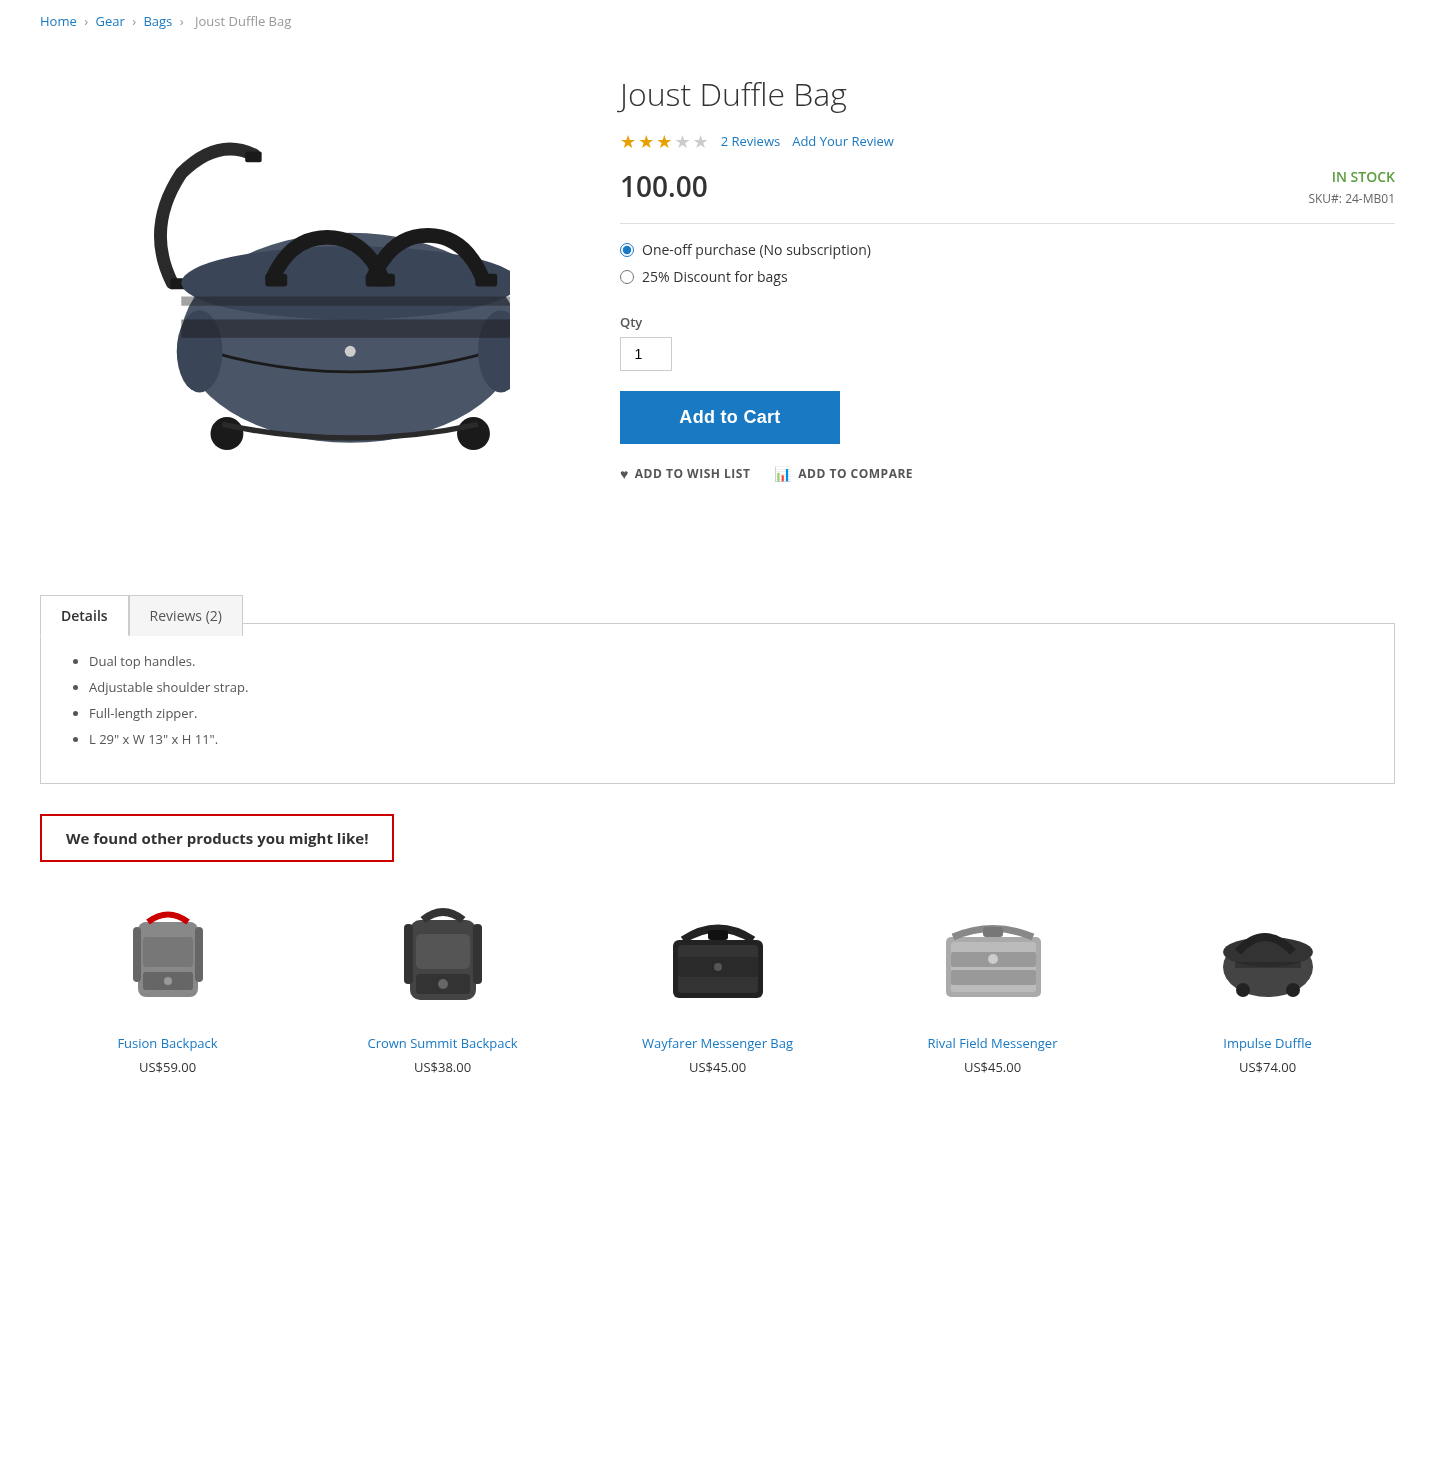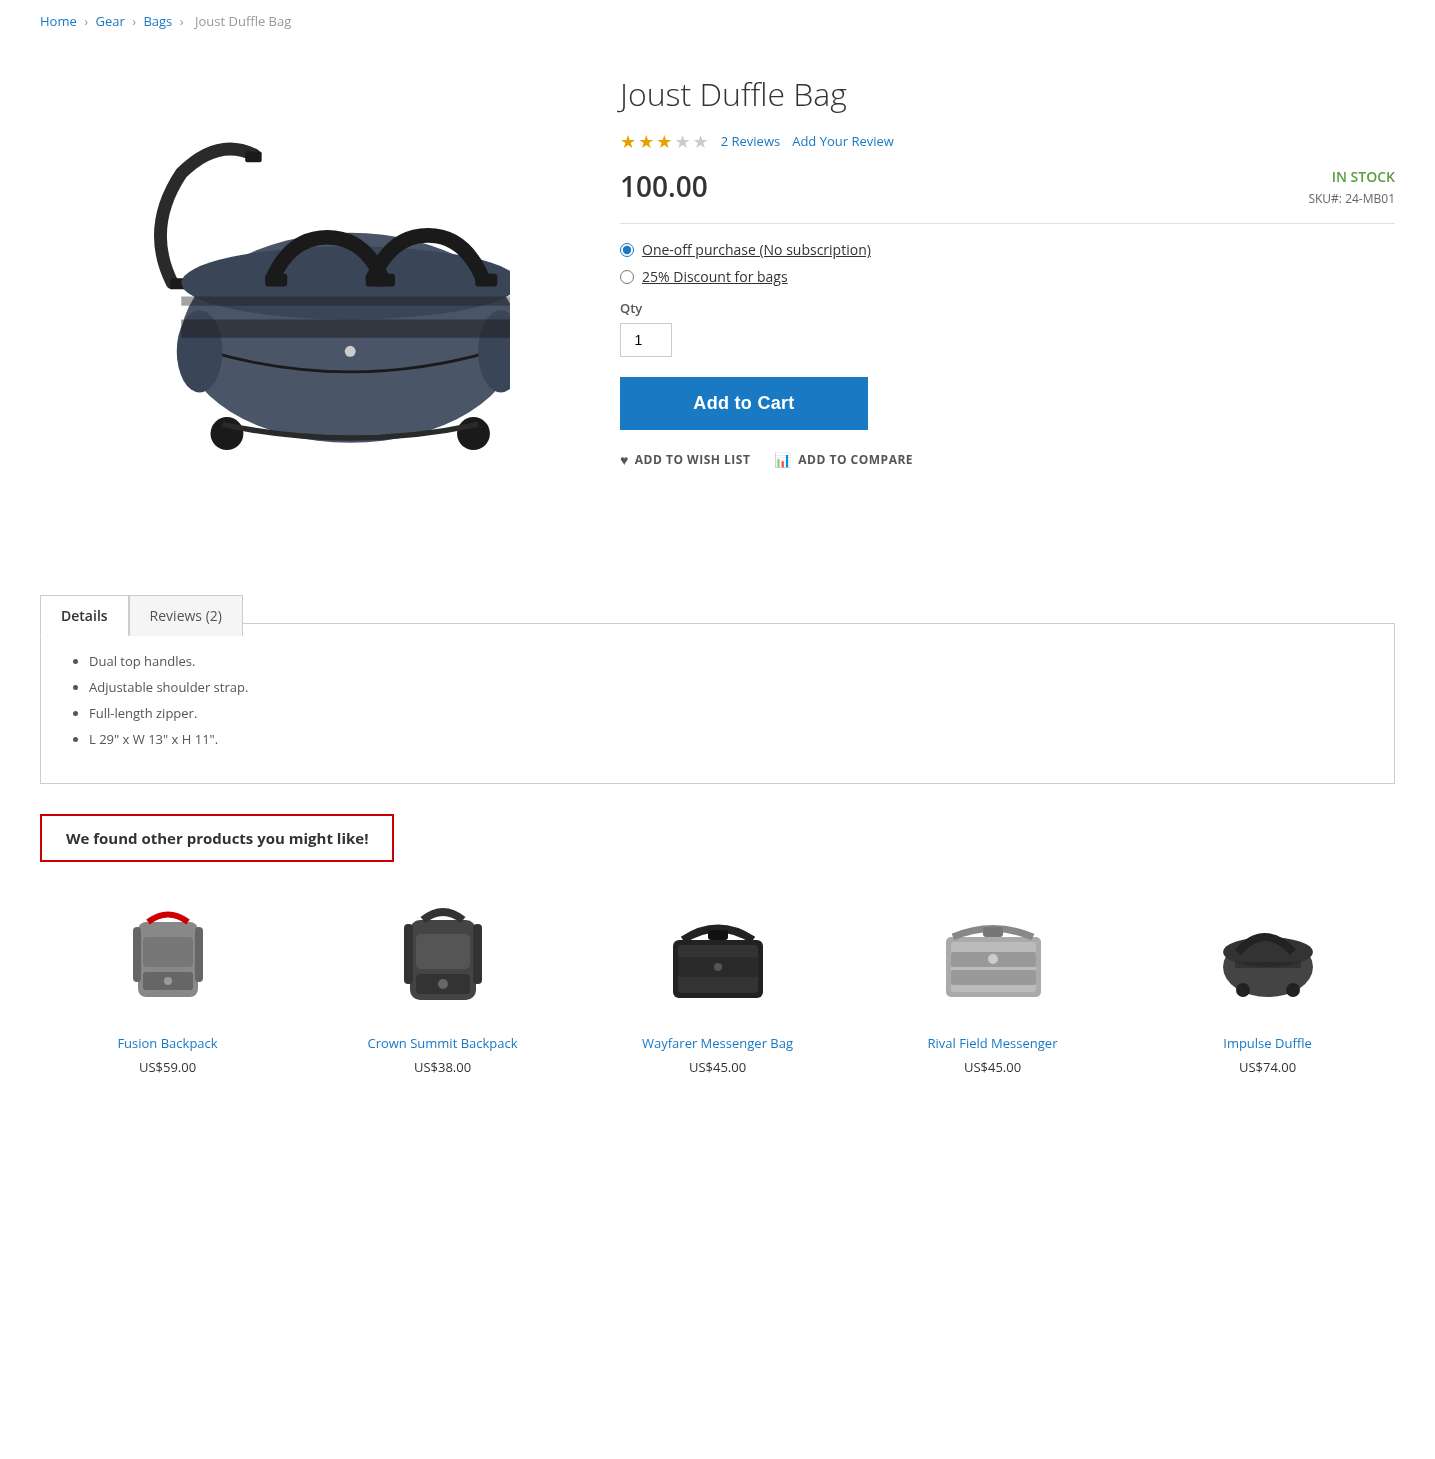--- a/index.html
+++ b/index.html
@@ -102,22 +102,21 @@
       text-transform: uppercase;
     }
     
     .sku {
       font-size: 12px;
       color: #666;
       margin-top: 4px;
     }
     
     .purchase-options {
-      margin-bottom: 13px;
-      text-decoration: underline;
+      margin-bottom: 27px;
     }
     
     .radio-option {
       display: flex;
       align-items: center;
       gap: 8px;
       margin-bottom: 8px;
       font-size: 14px;
       cursor: pointer;
     }
@@ -150,21 +149,21 @@
     }
     
     .add-to-cart-btn {
       background: #1979c3;
       color: #fff;
       border: none;
       padding: 16px 40px;
       font-size: 18px;
       font-weight: 600;
       cursor: pointer;
-      width: 248px;
+      width: 220px;
       margin-bottom: 20px;
       letter-spacing: 0.3px;
     }
     
     .action-links {
       display: flex;
       gap: 24px;
       align-items: center;
     }
     

